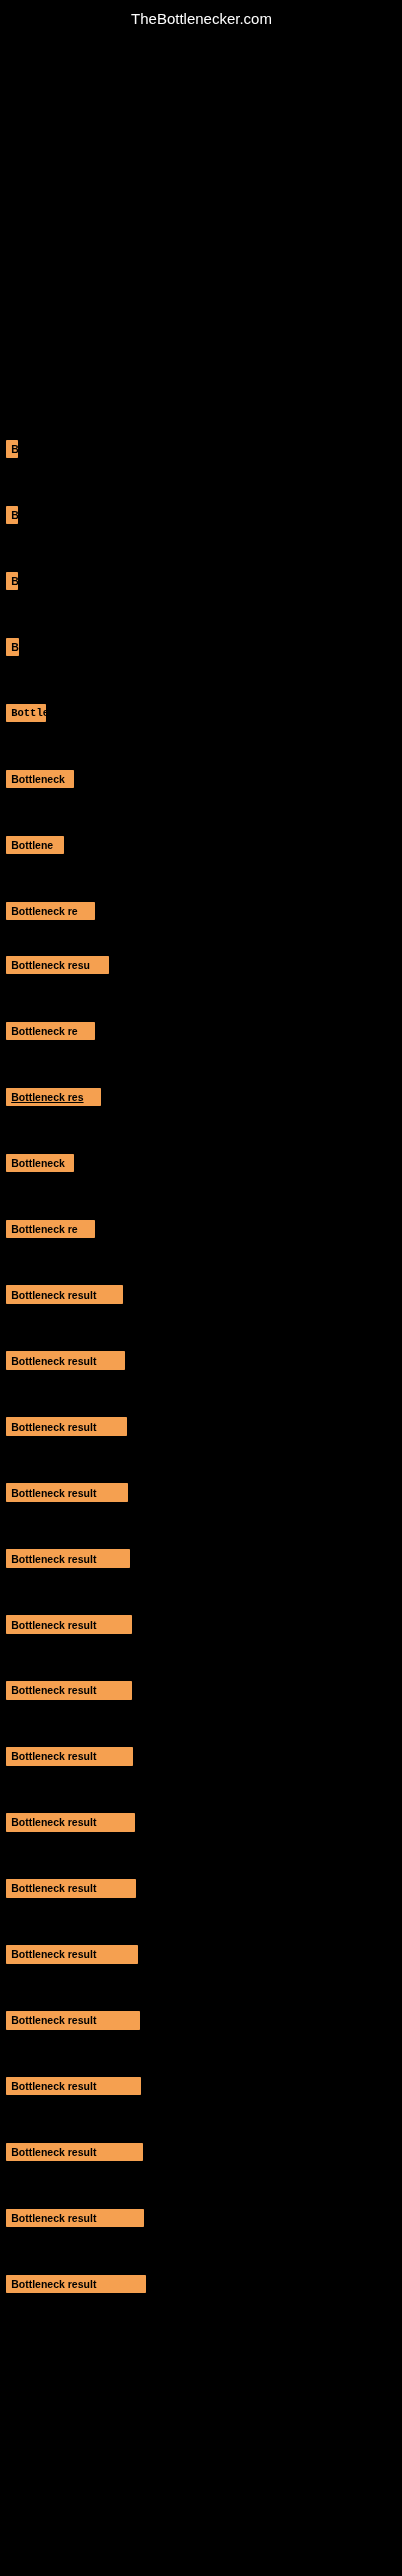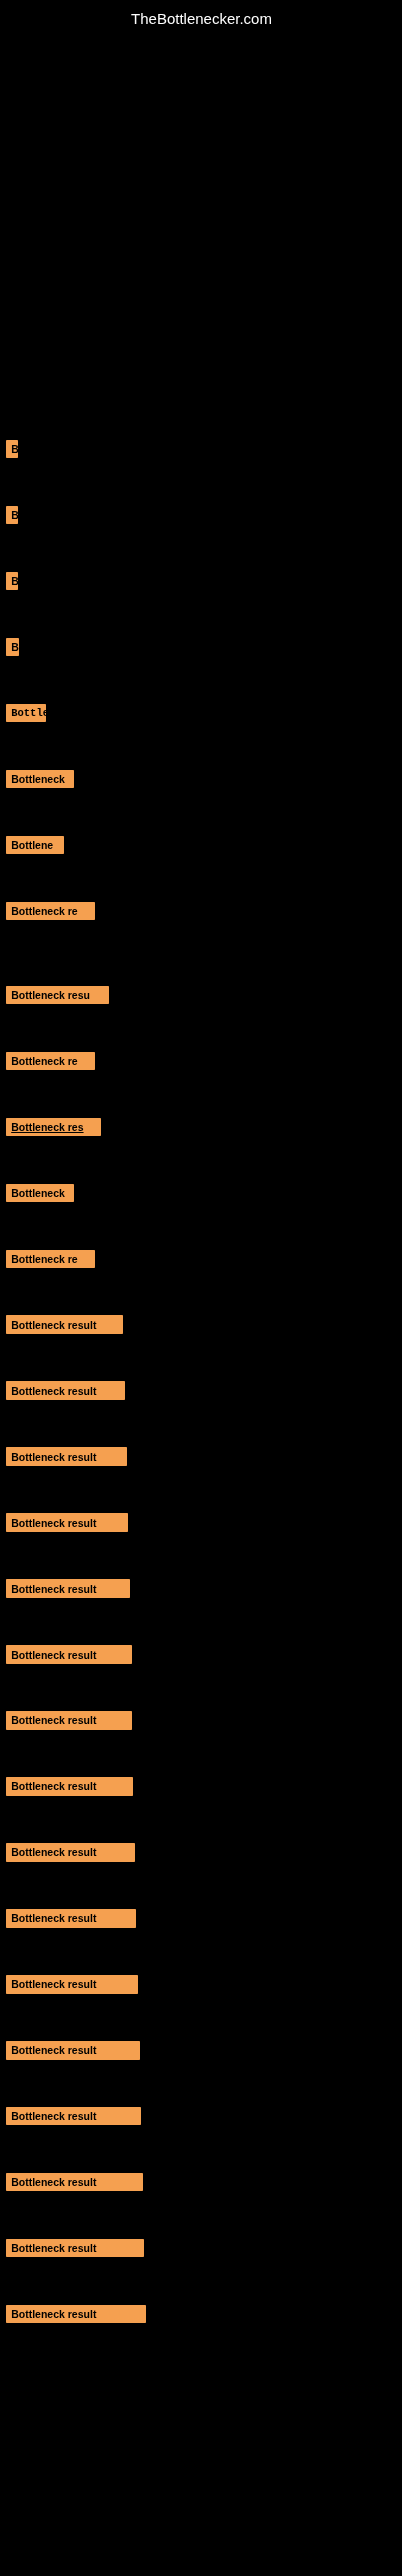--- a/index.html
+++ b/index.html
@@ -87,21 +87,21 @@
     <div class="bar-row" style="margin-top: 38px;">
       <div class="bar-label" style="width: 58px; min-width: 58px; max-width: 58px;">
         <span>Bottlene</span>
       </div>
     </div>
     <div class="bar-row" style="margin-top: 38px;">
       <div class="bar-label" style="width: 89px; min-width: 89px; max-width: 89px;">
         <span>Bottleneck re</span>
       </div>
     </div>
-    <div class="bar-row" style="margin-top: 56px;">
+    <div class="bar-row" style="margin-top: 26px;">
       <div class="bar-label" style="width: 103px; min-width: 103px; max-width: 103px;">
         <span>Bottleneck resu</span>
       </div>
     </div>
     <div class="bar-row" style="margin-top: 38px;">
       <div class="bar-label" style="width: 89px; min-width: 89px; max-width: 89px;">
         <span>Bottleneck re</span>
       </div>
     </div>
     <div class="bar-row" style="margin-top: 38px; text-decoration: underline;">

